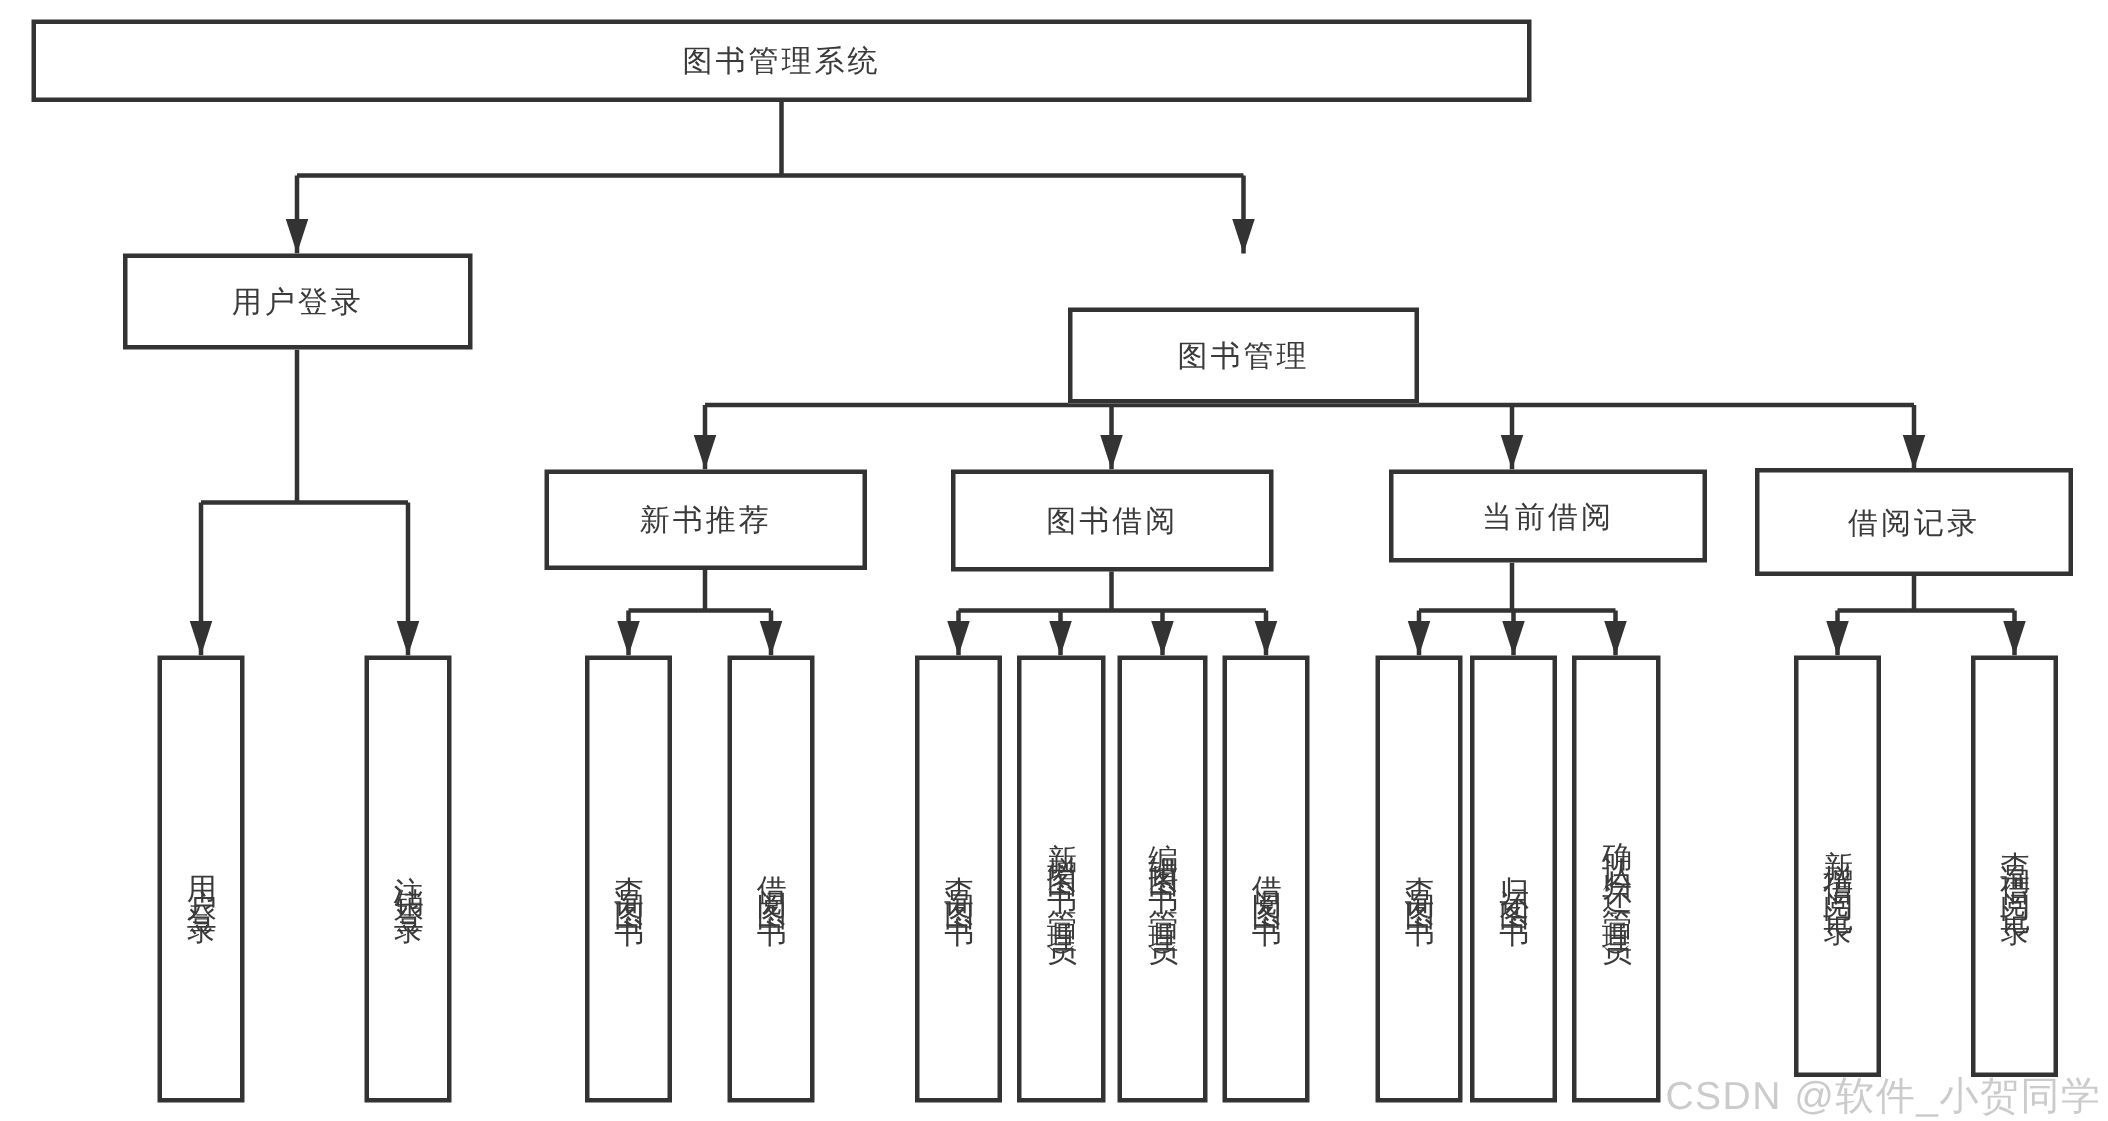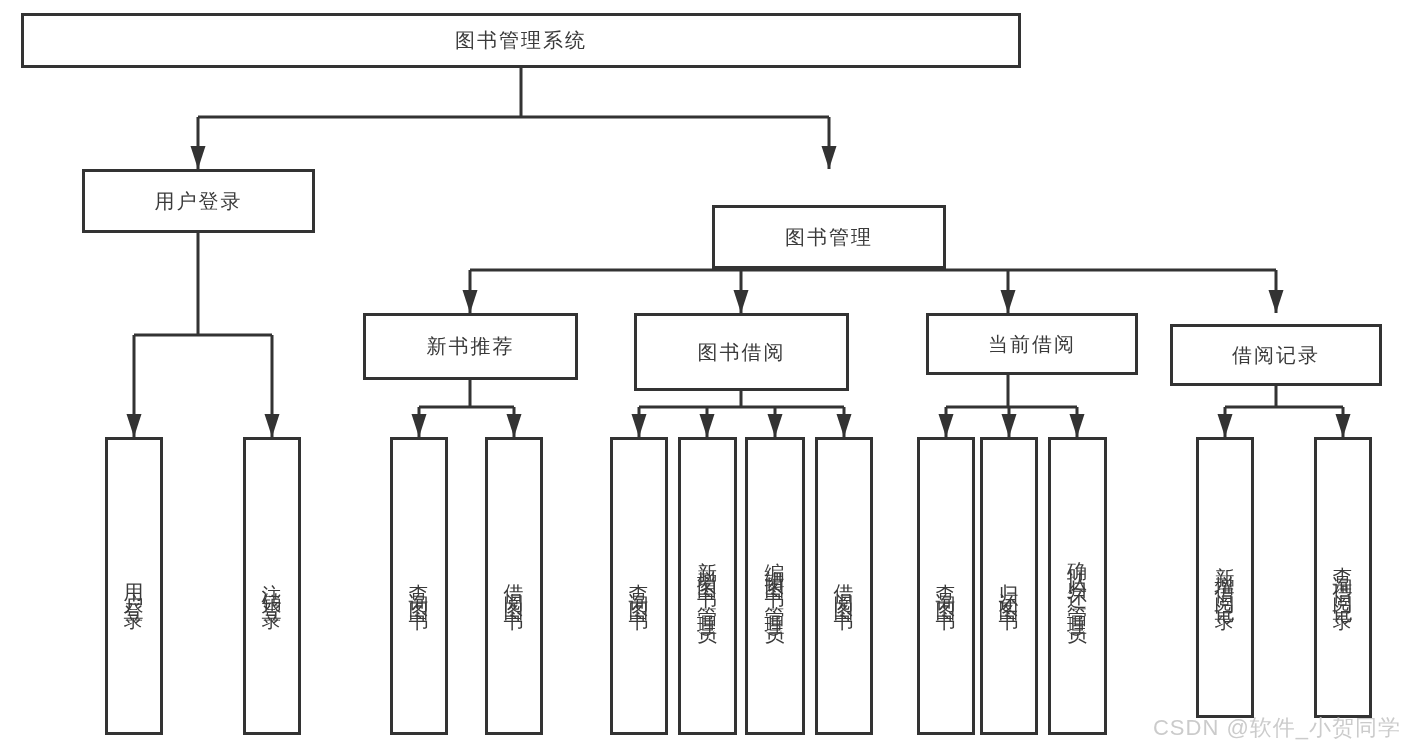--- a/index.html
+++ b/index.html
@@ -41,21 +41,21 @@
     writing-mode: vertical-rl;
     text-orientation: mixed;
     font-size: 20px;
     letter-spacing: 9px;
     line-height: 1;
   }
   .watermark {
     position: absolute;
     top: 713px;
     right: 4px;
-    font-size: 22px;
+    font-size: 26px;
     letter-spacing: 1px;
     color: #c9c9c9;
     opacity: 0.95;
     z-index: 5;
     white-space: nowrap;
   }
 </style>
 </head>
 <body>
 
@@ -93,23 +93,23 @@
       <polygon points="1335.5,414 1350.5,414 1343,437"></polygon>
     </g>
   </svg>
 
   <div class="node h" style="left:21px; top:13px; width:1000px; height:55px;">图书管理系统</div>
 
   <div class="node h" style="left:82px; top:169px; width:233px; height:64px;">用户登录</div>
   <div class="node h" style="left:712px; top:169px; width:234px; height:64px;margin-top:36px;">图书管理</div>
 
   <div class="node h" style="left:363px; top:313px; width:215px; height:67px;">新书推荐</div>
-  <div class="node h" style="left:634px; top:313px; width:215px; height:78px;">图书借阅</div>
+  <div class="node h" style="left:634px; top:313px; width:215px; height:68px;">图书借阅</div>
   <div class="node h" style="left:902px; top:313px; width:212px; height:62px;margin-left:24px;">当前借阅</div>
-  <div class="node h" style="left:1170px; top:324px; width:212px; height:62px;">借阅记录</div>
+  <div class="node h" style="left:1170px; top:312px; width:212px; height:72px;">借阅记录</div>
 
   <div class="node v" style="left:105px; top:437px; width:58px; height:298px;">用户登录</div>
   <div class="node v" style="left:243px; top:437px; width:58px; height:298px;">注销登录</div>
 
   <div class="node v" style="left:390px; top:437px; width:58px; height:298px;">查询图书</div>
   <div class="node v" style="left:485px; top:437px; width:58px; height:298px;">借阅图书</div>
 
   <div class="node v" style="left:610px; top:437px; width:58px; height:298px;">查询图书</div>
   <div class="node v" style="left:678px; top:437px; width:59px; height:298px;">新增图书（管理员）</div>
   <div class="node v" style="left:745px; top:437px; width:60px; height:298px;">编辑图书（管理员）</div>

